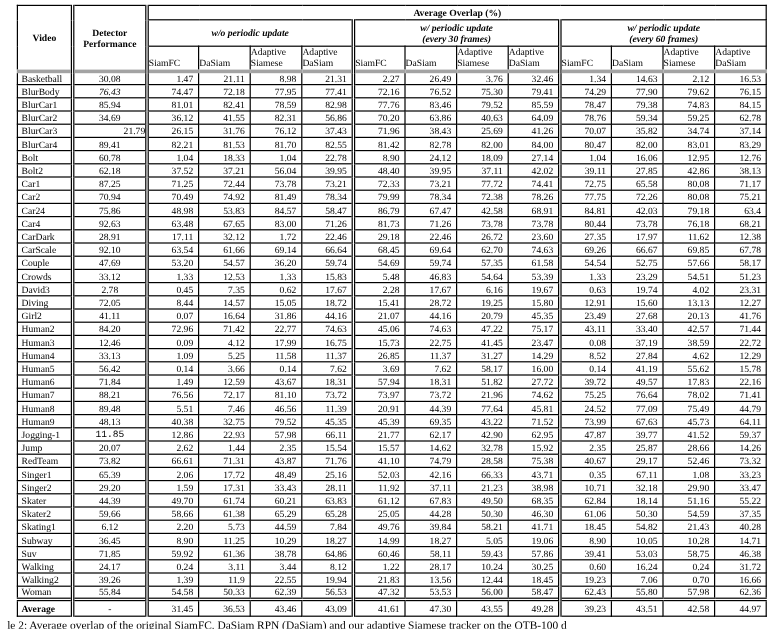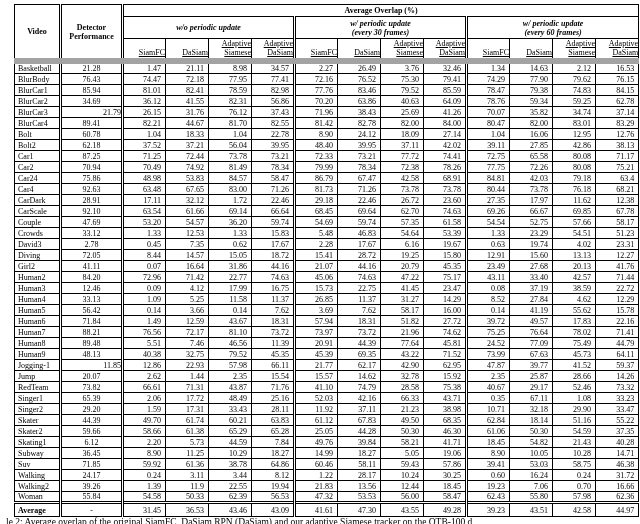--- a/index.html
+++ b/index.html
@@ -6,28 +6,28 @@
   body{width:640px;height:524px;overflow:hidden;position:relative;
        font-family:"Liberation Serif","DejaVu Serif",serif;color:#000;}
   .table-wrap{position:absolute;left:14px;top:4px;width:624px;}
   table{border-collapse:collapse;table-layout:fixed;width:624px;}
   th,td{border:1px solid #000;font-size:8px;line-height:9px;padding:0;overflow:hidden;white-space:nowrap;}
   thead th{font-weight:bold;}
   .overlap-title{height:11px;text-align:center;}
   .rowspan-head{text-align:center;vertical-align:middle;white-space:normal;}
   .group-head{height:21px;text-align:center;vertical-align:middle;font-style:italic;}
   .group-sub{font-weight:bold;}
-  .sub-row th{height:18px;vertical-align:bottom;text-align:right;white-space:normal;font-weight:normal;padding-bottom:1px;text-decoration:underline;}
+  .sub-row th{height:18px;vertical-align:bottom;text-align:left;white-space:normal;font-weight:normal;padding-bottom:1px;}
   tbody tr{height:11px;}
   tbody td{padding:0;}
   td.c-video{text-align:left;padding-left:3px;}
   td.c-det{text-align:center;}
   td.c-val{text-align:right;padding-right:4px;}
   .dbl{border-left:3px double #000;}
-  tbody tr:first-child td{border-top:6px solid #a3a3a3;}
+  tbody tr:first-child td{border-top:3px solid #a3a3a3;}
   tr.avg-row td{border-top:3px double #000;height:12px;}
   tr.avg-row td.c-video{font-weight:bold;}
   .caption{position:absolute;left:6px;top:516px;width:632px;font-size:9.5px;line-height:12px;
            white-space:nowrap;overflow:hidden;}
 </style>
 </head>
 <body>
 
 <div class="table-wrap">
   <table>
@@ -78,37 +78,37 @@
           <th style="font-weight: normal;">Adaptive DaSiam</th>
           <th class="dbl" style="font-weight: normal;">SiamFC</th>
           <th style="font-weight: normal;">DaSiam</th>
           <th style="font-weight: normal;">Adaptive Siamese</th>
           <th style="font-weight: normal;">Adaptive DaSiam</th>
         </tr>
     </thead>
     <tbody id="table-body">
         <tr>
           <td class="c-video">Basketball</td>
-          <td class="c-det dbl" style="text-align: center;">21.28</td>
+          <td class="c-det dbl" style="text-align: center;">30.08</td>
           <td class="c-val dbl">1.47</td>
           <td class="c-val">21.11</td>
           <td class="c-val">8.98</td>
-          <td class="c-val">34.57</td>
+          <td class="c-val">21.31</td>
           <td class="c-val dbl">2.27</td>
           <td class="c-val">26.49</td>
           <td class="c-val">3.76</td>
           <td class="c-val">32.46</td>
           <td class="c-val dbl">1.34</td>
           <td class="c-val">14.63</td>
           <td class="c-val">2.12</td>
           <td class="c-val">16.53</td>
         </tr>
         <tr>
           <td class="c-video">BlurBody</td>
-          <td class="c-det dbl" style="text-align: center;">76.43</td>
+          <td class="c-det dbl" style="text-align: center; font-style: italic;">76.43</td>
           <td class="c-val dbl">74.47</td>
           <td class="c-val">72.18</td>
           <td class="c-val">77.95</td>
           <td class="c-val">77.41</td>
           <td class="c-val dbl">72.16</td>
           <td class="c-val">76.52</td>
           <td class="c-val">75.30</td>
           <td class="c-val">79.41</td>
           <td class="c-val dbl">74.29</td>
           <td class="c-val">77.90</td>
@@ -160,21 +160,21 @@
           <td class="c-val">41.26</td>
           <td class="c-val dbl">70.07</td>
           <td class="c-val">35.82</td>
           <td class="c-val">34.74</td>
           <td class="c-val">37.14</td>
         </tr>
         <tr>
           <td class="c-video">BlurCar4</td>
           <td class="c-det dbl" style="text-align: center;">89.41</td>
           <td class="c-val dbl">82.21</td>
-          <td class="c-val">44.67</td>
+          <td class="c-val">81.53</td>
           <td class="c-val">81.70</td>
           <td class="c-val">82.55</td>
           <td class="c-val dbl">81.42</td>
           <td class="c-val">82.78</td>
           <td class="c-val">82.00</td>
           <td class="c-val">84.00</td>
           <td class="c-val dbl">80.47</td>
           <td class="c-val">82.00</td>
           <td class="c-val">83.01</td>
           <td class="c-val">83.29</td>
@@ -510,21 +510,21 @@
           <td class="c-val">69.35</td>
           <td class="c-val">43.22</td>
           <td class="c-val">71.52</td>
           <td class="c-val dbl">73.99</td>
           <td class="c-val">67.63</td>
           <td class="c-val">45.73</td>
           <td class="c-val">64.11</td>
         </tr>
         <tr>
           <td class="c-video">Jogging-1</td>
-          <td class="c-det dbl" style="text-align: right;">11.85</td>
+          <td class="c-det dbl" style="text-align: center; font-family: Liberation Mono, monospace;">11.85</td>
           <td class="c-val dbl">12.86</td>
           <td class="c-val">22.93</td>
           <td class="c-val">57.98</td>
           <td class="c-val">66.11</td>
           <td class="c-val dbl">21.77</td>
           <td class="c-val">62.17</td>
           <td class="c-val">42.90</td>
           <td class="c-val">62.95</td>
           <td class="c-val dbl">47.87</td>
           <td class="c-val">39.77</td>

